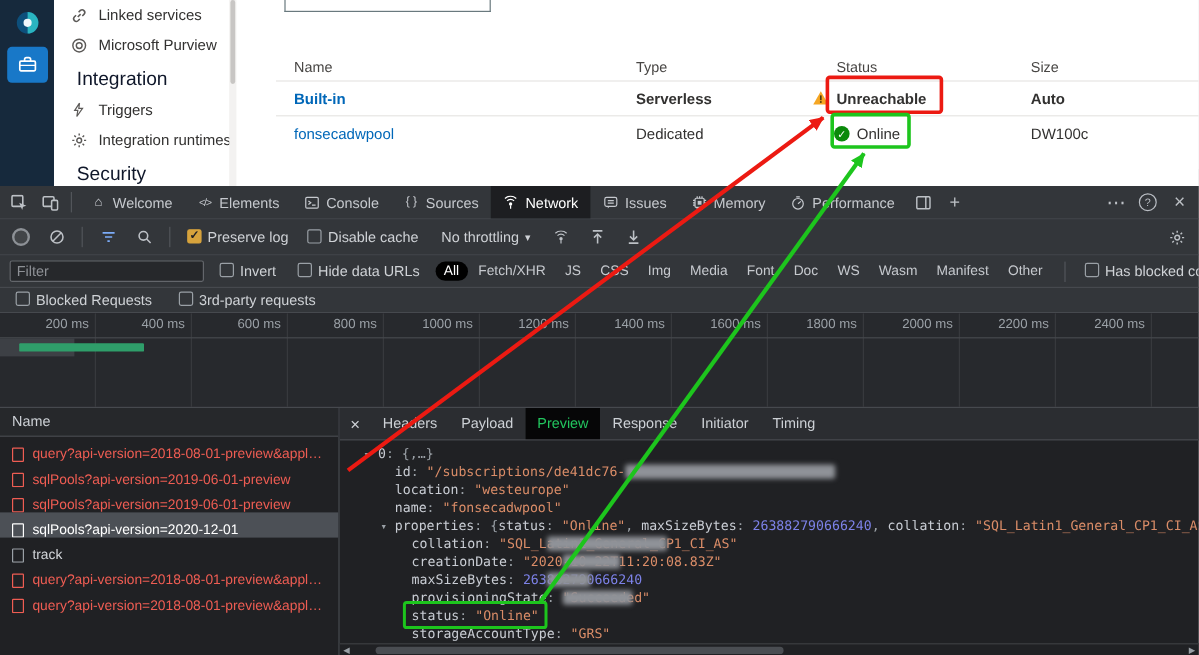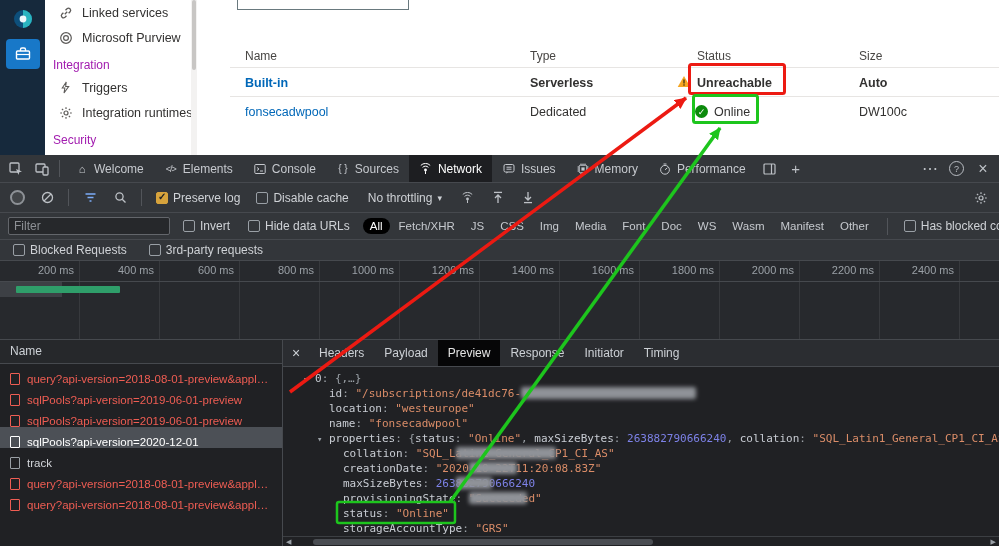--- a/index.html
+++ b/index.html
@@ -6,21 +6,21 @@
   .stage{position:relative;width:999px;height:546px;font-family:"Liberation Sans",sans-serif;overflow:hidden;background:#fff}
 
   
   .portal{position:absolute;left:0;top:0;width:999px;height:141px;background:#fff}
   .activity-bar{position:absolute;left:0;top:0;width:45px;height:155px;background:#16293c;display:flex;flex-direction:column;align-items:center;padding-top:4px;gap:5px;box-sizing:border-box}
   .act-tile{width:34px;height:30px;display:flex;align-items:center;justify-content:center;border-radius:4px}
   .act-tile.t2{background:#1878c8}
   .portal-nav{position:absolute;left:45px;top:0;width:152px;height:155px;background:#fff}
   .nav-item{height:25px;display:flex;align-items:center;gap:9px;padding-left:13px;font-size:12.5px;color:#323130;cursor:pointer}
   .nav-ic{width:15px;display:flex;justify-content:center}
-  .nav-section{padding:8px 0 3px 8px;font-size:12px;color:#a21caf}
+  .nav-section{padding:8px 0 3px 19px;font-size:16px;color:#0f172a}
   .nav-scroll{position:absolute;right:0;top:0;width:6px;height:155px;background:#f3f2f1}
   .nav-thumb{position:absolute;top:0;left:1px;width:4px;height:70px;background:#c8c6c4;border-radius:2px}
   .portal-main{position:absolute;left:230px;top:0;right:0;height:155px}
   .psearch{position:absolute;left:7px;top:-2px;width:170px;height:11px;border:1px solid #69797e;border-top:none;background:#fff}
   .psummary{position:absolute;left:7px;top:13px;font-size:12px;color:#323130}
   .pcol{position:absolute;top:49px;font-size:12px;color:#484644}
   .prow{position:absolute;left:0;right:0;border-top:1px solid #e7e5e3}
   .pcell{position:absolute;top:50%;transform:translateY(-50%);font-size:12.5px;color:#323130;white-space:nowrap}
   .plink{color:#0067b8}
   .pstatus{display:flex;align-items:center;gap:6px}
@@ -40,21 +40,21 @@
   .dt-help{width:13px;height:13px;border:1px solid #b9bdc3;border-radius:50%;font-size:9px;display:flex;align-items:center;justify-content:center;margin:0 5px;color:#b9bdc3}
   .x{font-size:16px}
   .plus{font-size:15px}
 
   .dt-toolbar{height:30px;padding:0 6px;gap:6px}
   .rec{width:11px;height:11px;border-radius:50%;background:#424548;border:2px solid #8d9196;margin:0 4px;flex:none}
   .cb{width:12px;height:12px;border:1px solid #9aa0a6;border-radius:2px;display:inline-block;position:relative;flex:none;box-sizing:border-box}
   .cb.checked{background:#d7a33c;border-color:#d7a33c}
   .cb.checked:after{content:"✓";position:absolute;left:1px;top:-2px;font-size:10px;font-weight:700;color:#202124}
   .cb-label{font-size:12px;color:#cfd2d6;margin-left:5px;white-space:nowrap}
-  .cb-group{display:flex;align-items:center;margin:0 5px}
+  .cb-group{display:flex;align-items:flex-start;margin:0 5px}
   .throttle{display:flex;align-items:center;gap:5px;font-size:12px;margin:0 8px;color:#cfd2d6;white-space:nowrap}
   .caret{font-size:9px}
   .gear-right{margin-left:auto}
 
   .dt-filterbar{height:27px;padding:0 8px;gap:8px}
   .flt-input{width:150px;height:16px;background:#26282b;border:1px solid #63666b;border-radius:2px;color:#cfd2d6;font-size:12px;padding:0 5px;font-family:"Liberation Sans",sans-serif}
   .flt-input::placeholder{color:#8d9095}
   .pills{display:flex;align-items:center;gap:2px}
   .pill{font-size:11.5px;padding:2px 7px;border-radius:9px;color:#c6c9ce;white-space:nowrap}
   .pill.active{background:#000000;color:#fff}
@@ -75,21 +75,21 @@
   .req-row.error{color:#ef5d53}
   .req-row.selected{background:#4c5056;color:#fff}
   .doc-ic{width:8px;height:10px;border:1px solid currentColor;border-radius:1px;flex:none}
   .req-row.normal .doc-ic{color:#9aa0a6}
   .req-foot{position:absolute;left:0;right:0;bottom:0;height:21px;display:flex;align-items:center;gap:16px;padding-left:10px;font-size:11px;color:#c9ccd1;background:#26282b;border-top:1px solid #46494e;box-sizing:border-box}
 
   .det-panel{position:relative;flex:1;overflow:hidden}
   .det-tabs{height:27px;display:flex;align-items:stretch;border-bottom:1px solid #46494e;background:#2b2d31;box-sizing:border-box}
   .det-close{width:26px;display:flex;align-items:center;justify-content:center;font-size:14px;color:#cdd1d6}
   .det-tab{display:flex;align-items:center;padding:0 10px;font-size:12px;color:#cdd1d6}
-  .det-tab.active{background:#060607;color:#e5e5e5}
+  .det-tab.active{background:#060607;color:#22c55e}
   .det-content{position:absolute;left:0;right:0;top:27px;bottom:10px;padding:4px 0 0 20px;overflow:hidden}
   .pv-line{position:relative;height:15px;line-height:15px;white-space:pre;font-family:"DejaVu Sans Mono",monospace;font-size:11px}
   .pv-ex{display:inline-block;width:12px;color:#9aa0a6;font-size:9px}
   .seg-key{color:#c9cdd4}
   .seg-punct{color:#9aa0a6}
   .seg-str{color:#db8d68}
   .seg-num{color:#7d82e8}
   .smudge{position:absolute;top:1px;height:12px;background:#8f9298;filter:blur(2px);border-radius:2px}
   .det-hscroll{position:absolute;left:0;right:0;bottom:0;height:10px;background:#202124;border-top:1px solid #3c3f43;display:flex;align-items:center;justify-content:space-between;padding:0 3px;box-sizing:border-box}
   .hs-arrow{font-size:7px;color:#9aa0a6}

